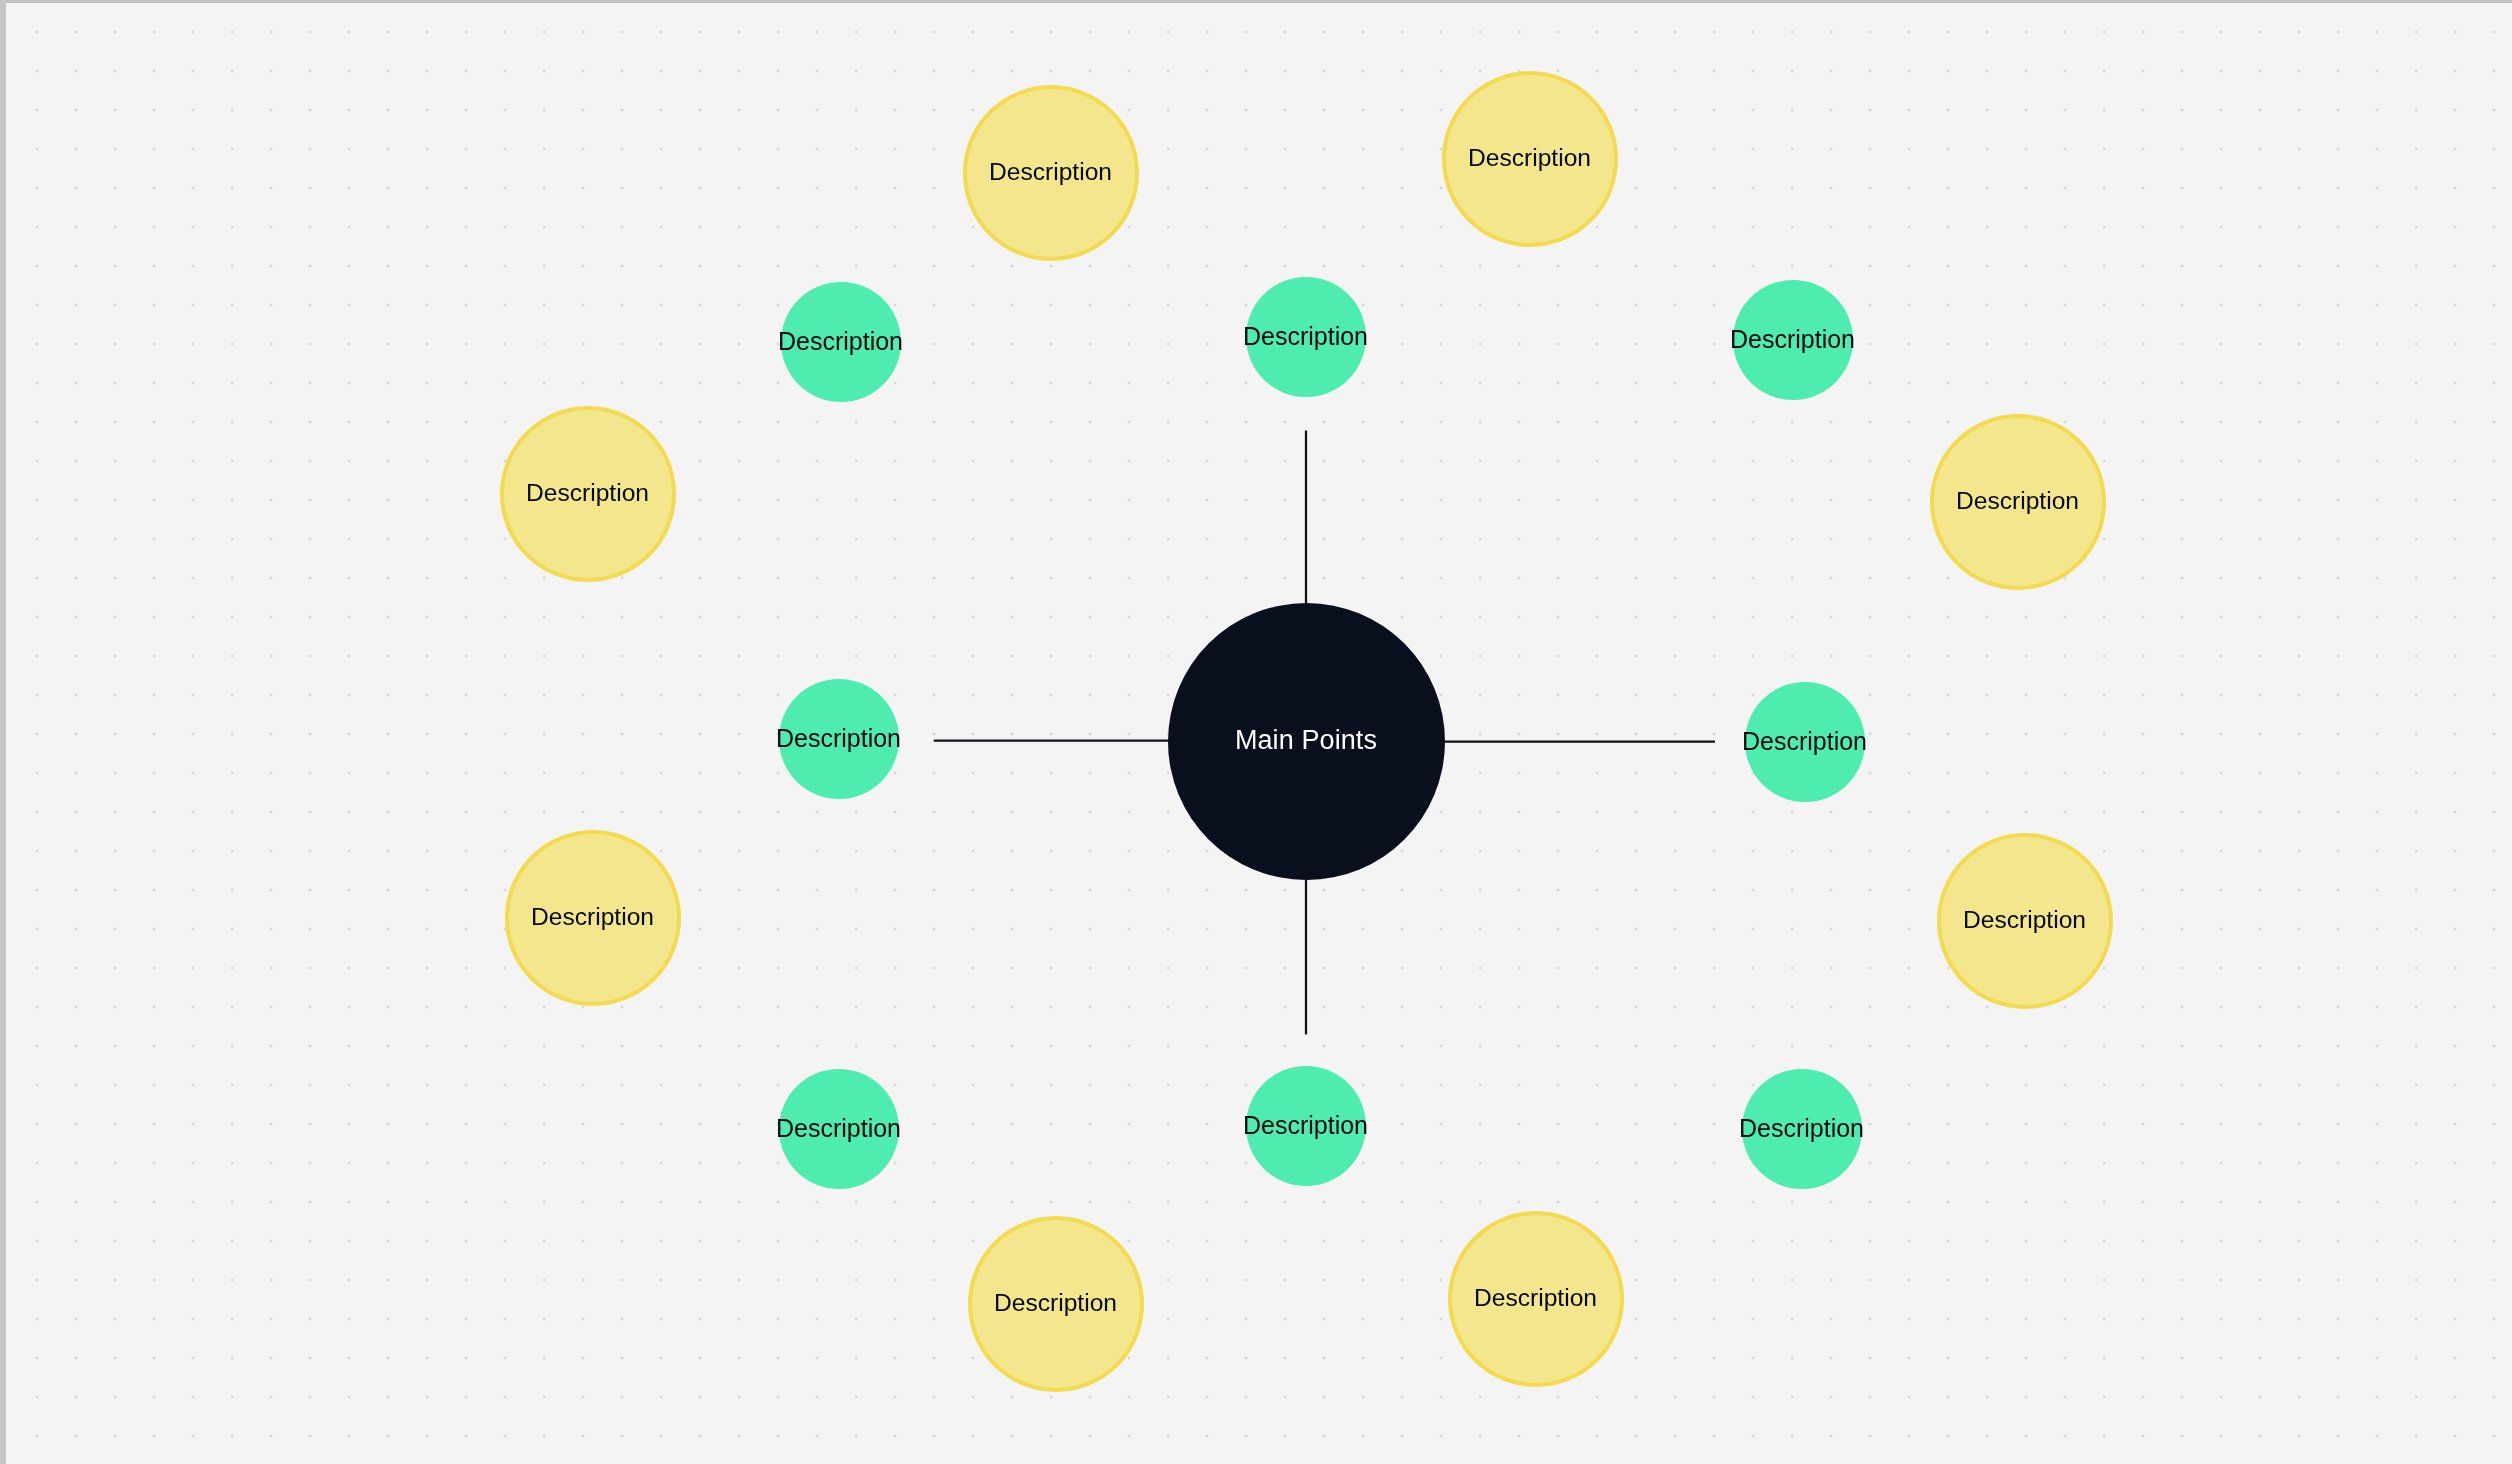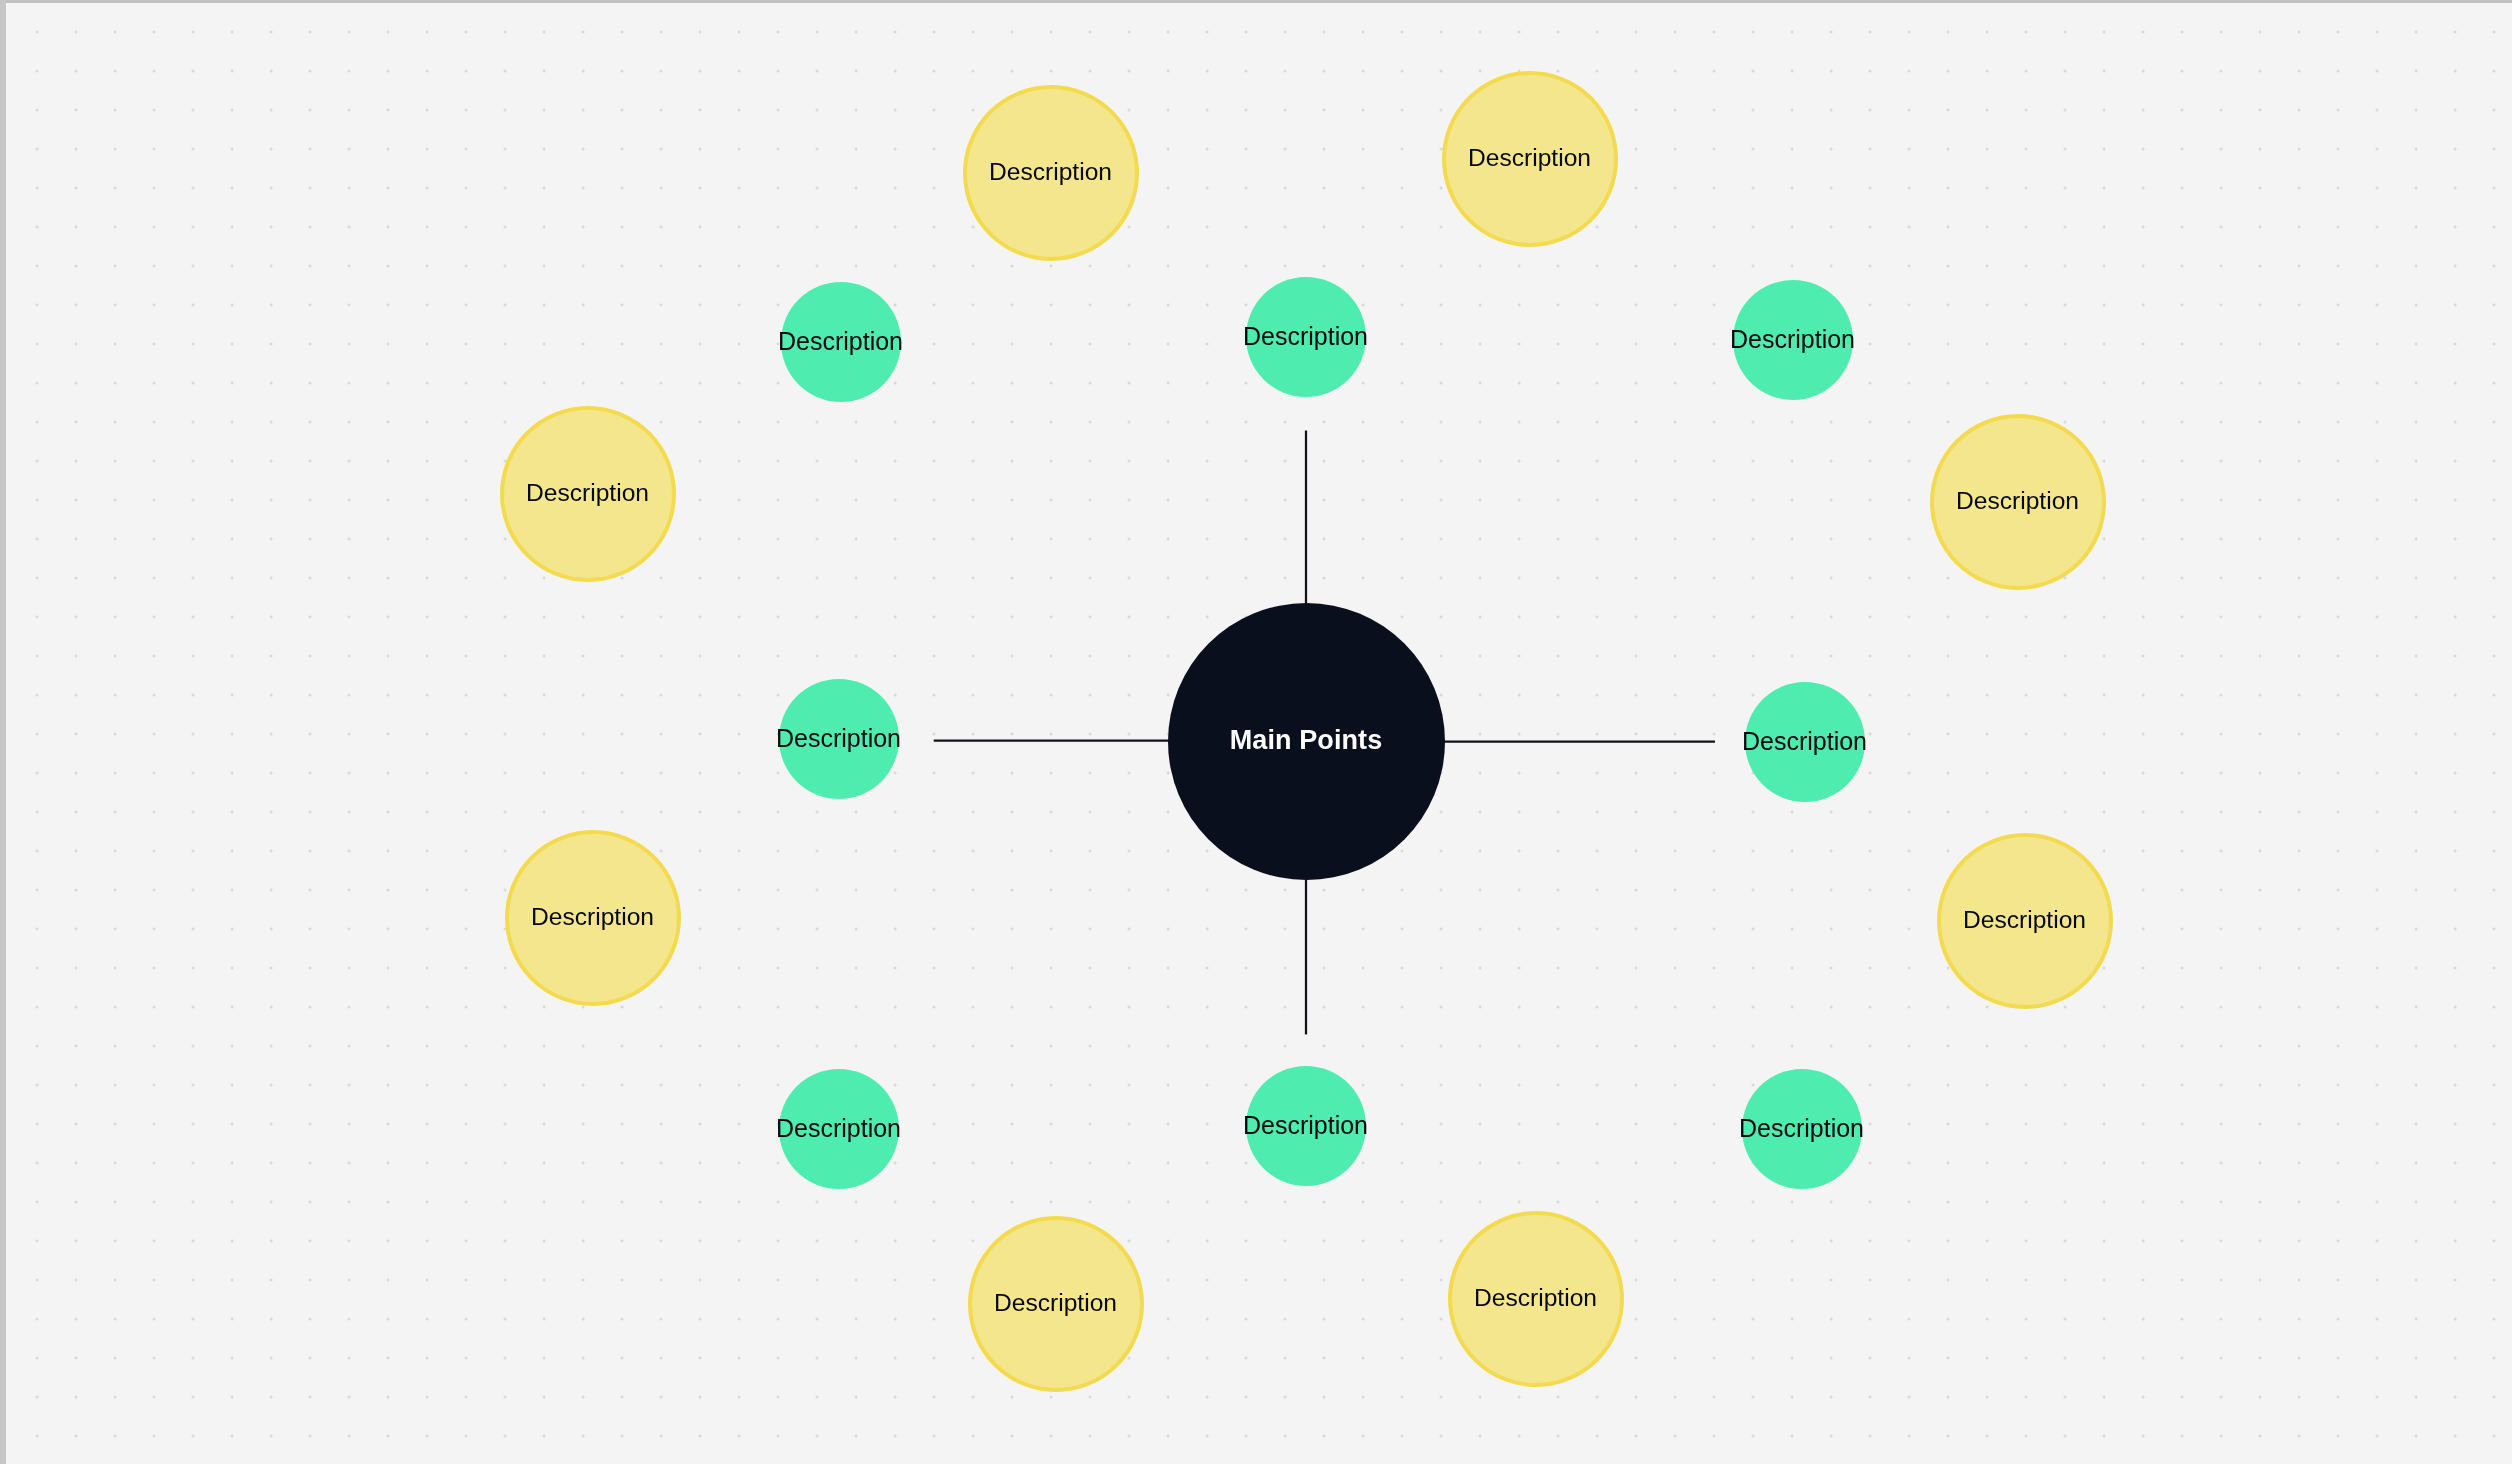--- a/index.html
+++ b/index.html
@@ -73,21 +73,21 @@
     display: block;
     white-space: nowrap;
   }
 
   .node.center {
     background: #0a0f1e;
     color: #ffffff;
   }
   .node.center .node-label {
     font-size: 27px;
-    font-weight: 700;
+    font-weight: 400;
     letter-spacing: 0.1px;
   }
 
   .node.green {
     background: #4fecb0;
     color: #06090f;
   }
   .node.green .node-label {
     font-size: 25px;
     font-weight: 400;

